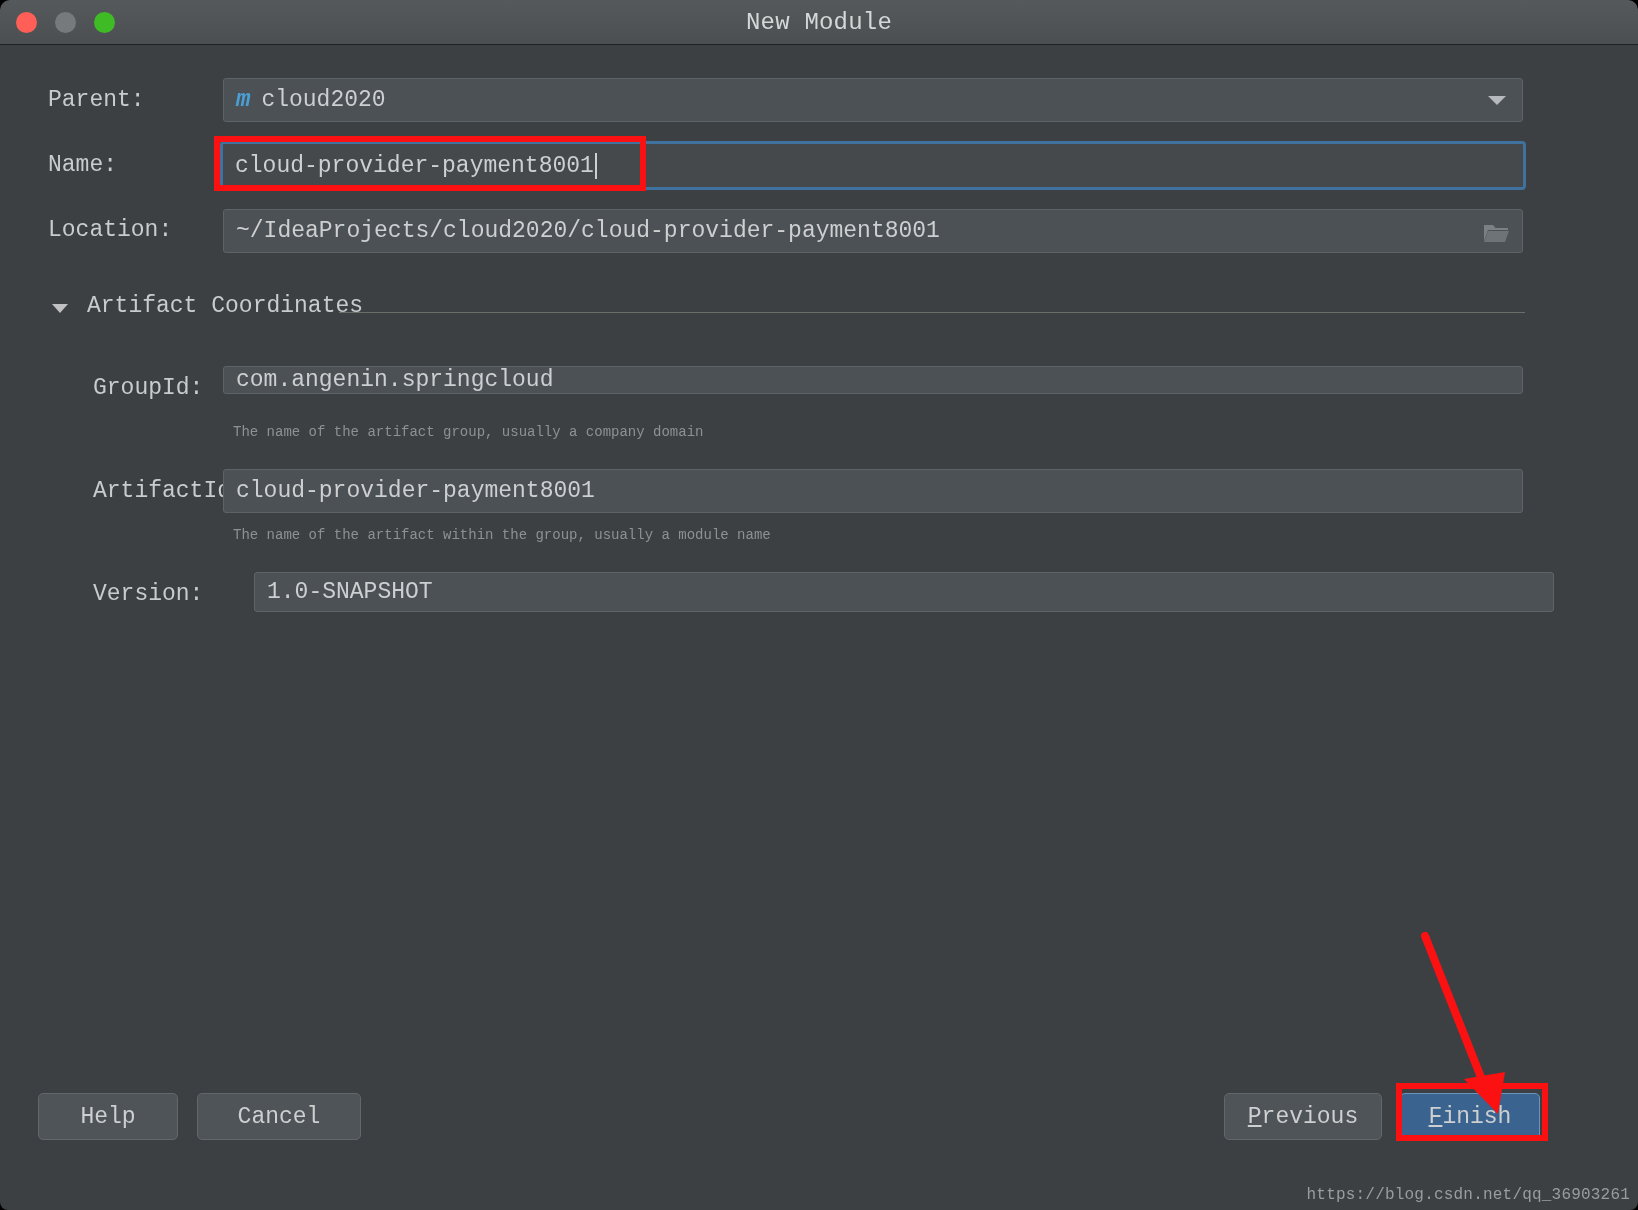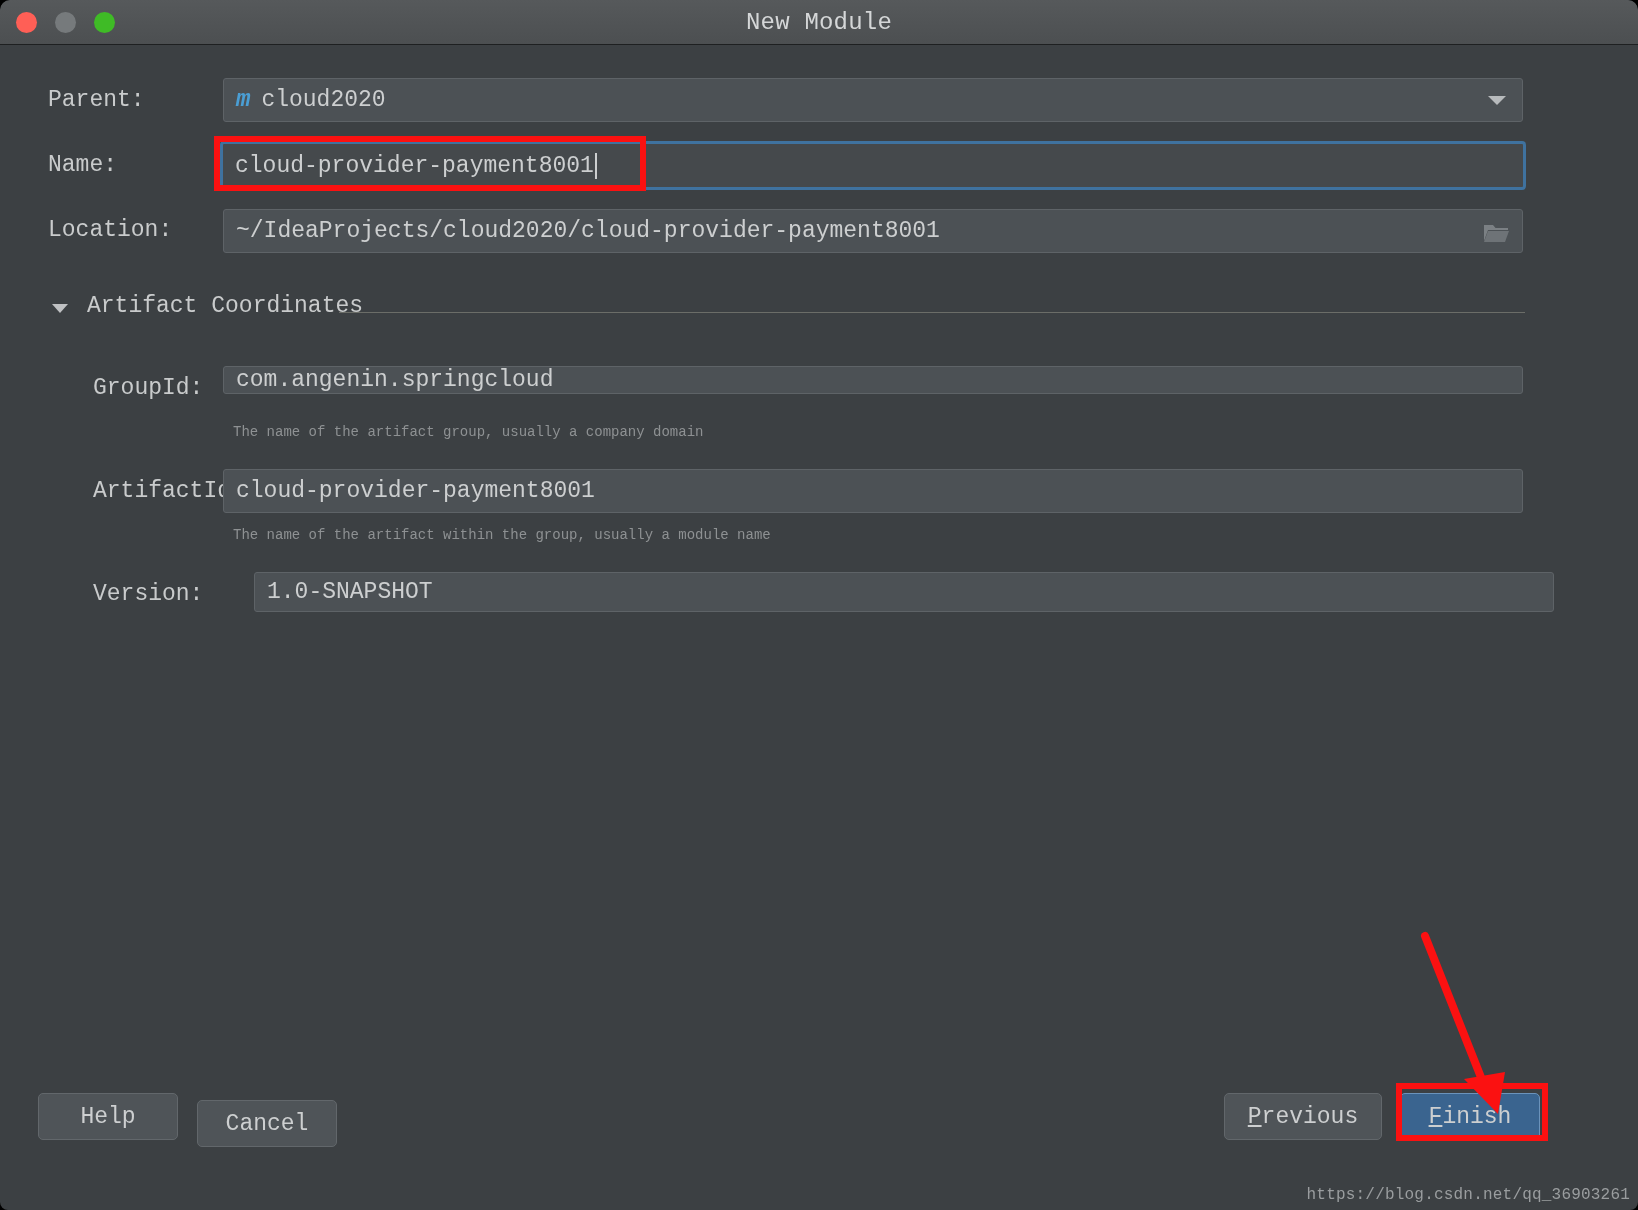--- a/index.html
+++ b/index.html
@@ -182,21 +182,21 @@
     border: 1px solid #62676b;
     border-radius: 5px;
     color: #cdcfd0;
     font-size: 23px;
     display: flex;
     align-items: center;
     justify-content: center;
     cursor: default;
   }
   #help-button   { left: 38px;  top: 28px; width: 140px; }
-  #cancel-button { left: 197px; top: 35px; width: 140px; }
+  #cancel-button { left: 197px; top: 28px; width: 164px; }
   #previous-button { left: 1224px; top: 28px; width: 158px; }
   #finish-button {
     left: 1400px; top: 28px; width: 140px;
     background: #3a648f;
     border: 1px solid #6b93bb;
   }
   .mnemonic { text-decoration: underline; }
 
   
   #watermark {

